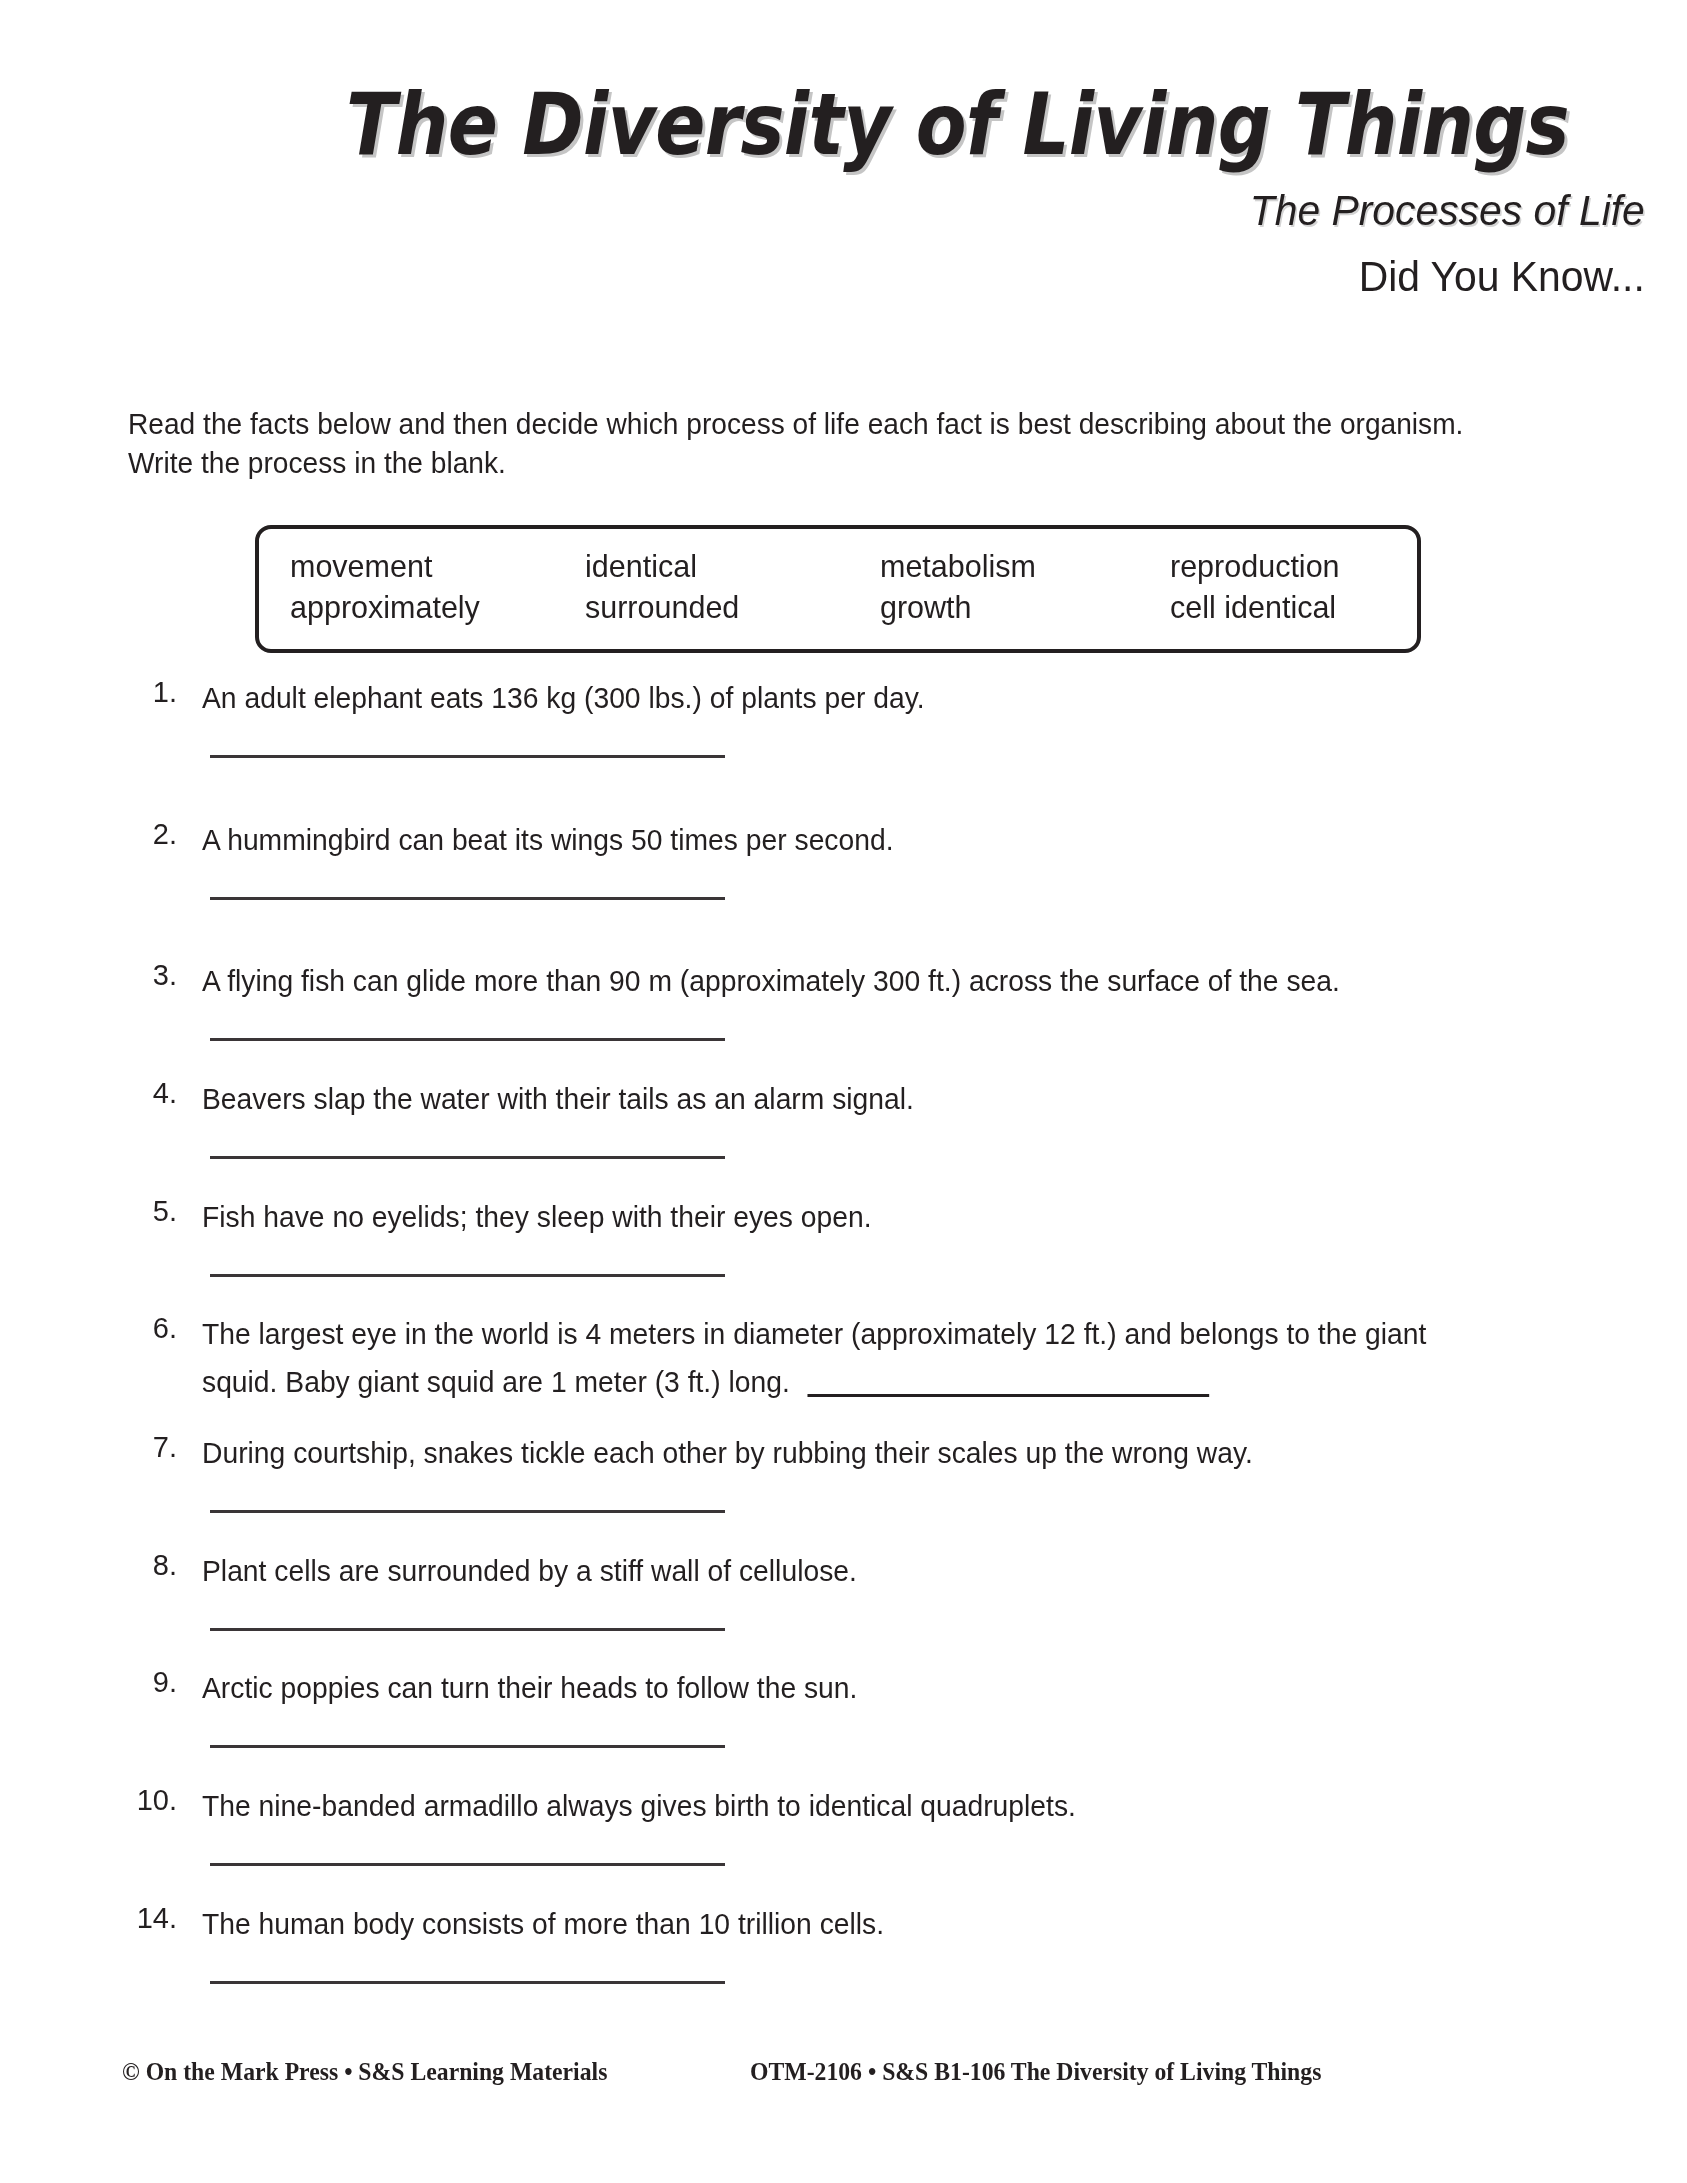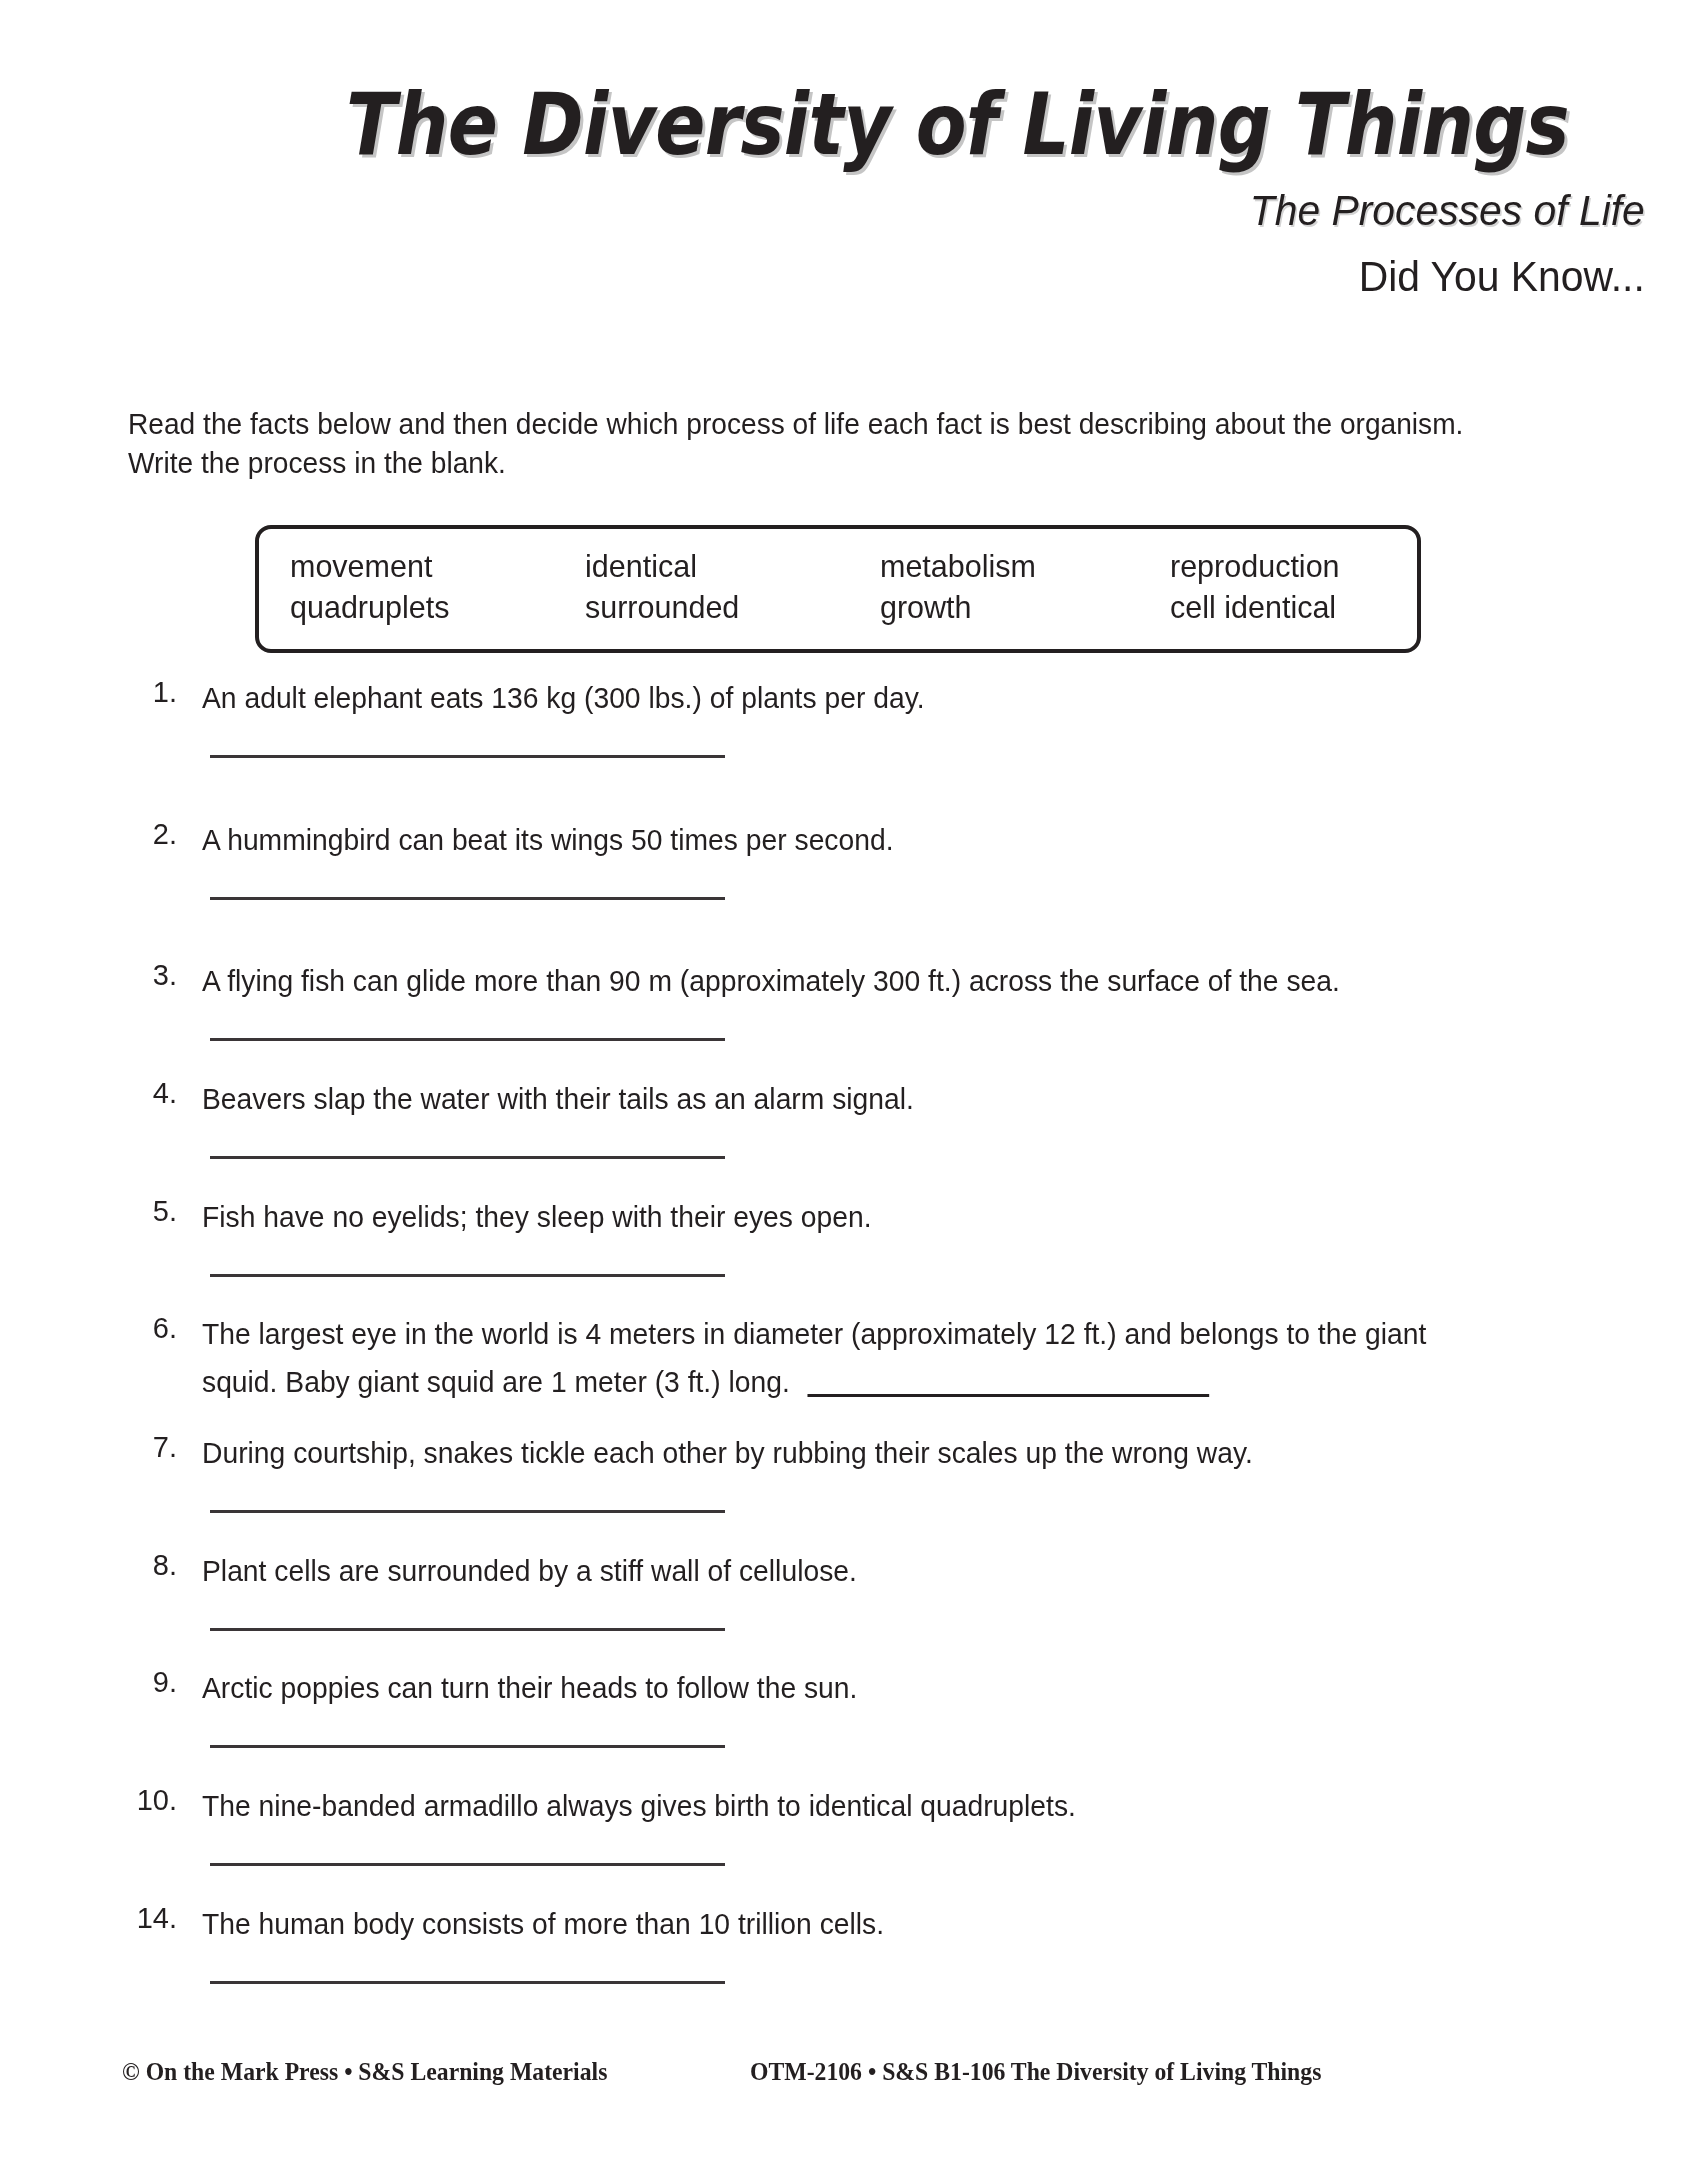--- a/index.html
+++ b/index.html
@@ -204,21 +204,21 @@
   </div>
 
   <div class="instructions">Read the facts below and then decide which process of life each fact is best describing about the organism.  Write the process in the blank.</div>
 
   <div class="word-box">
     <div class="word-grid">
       <span>movement</span>
       <span>identical</span>
       <span>metabolism</span>
       <span>reproduction</span>
-      <span>quadruplets</span>
+      <span>approximately</span>
       <span>surrounded</span>
       <span>growth</span>
       <span>cell identical</span>
     </div>
   </div>
 
   <div class="qlist">
 
     <div class="qitem" style="top:674px">
       <div class="qnum">1.</div>

